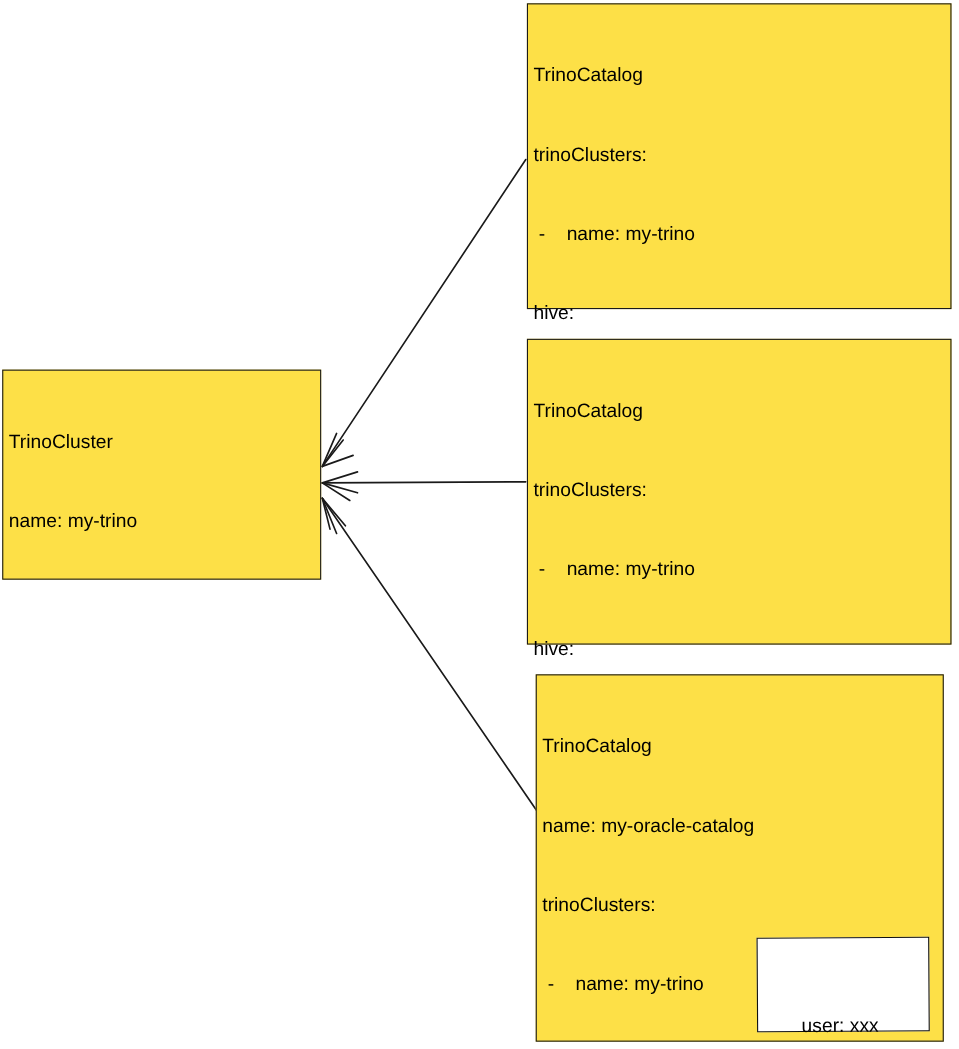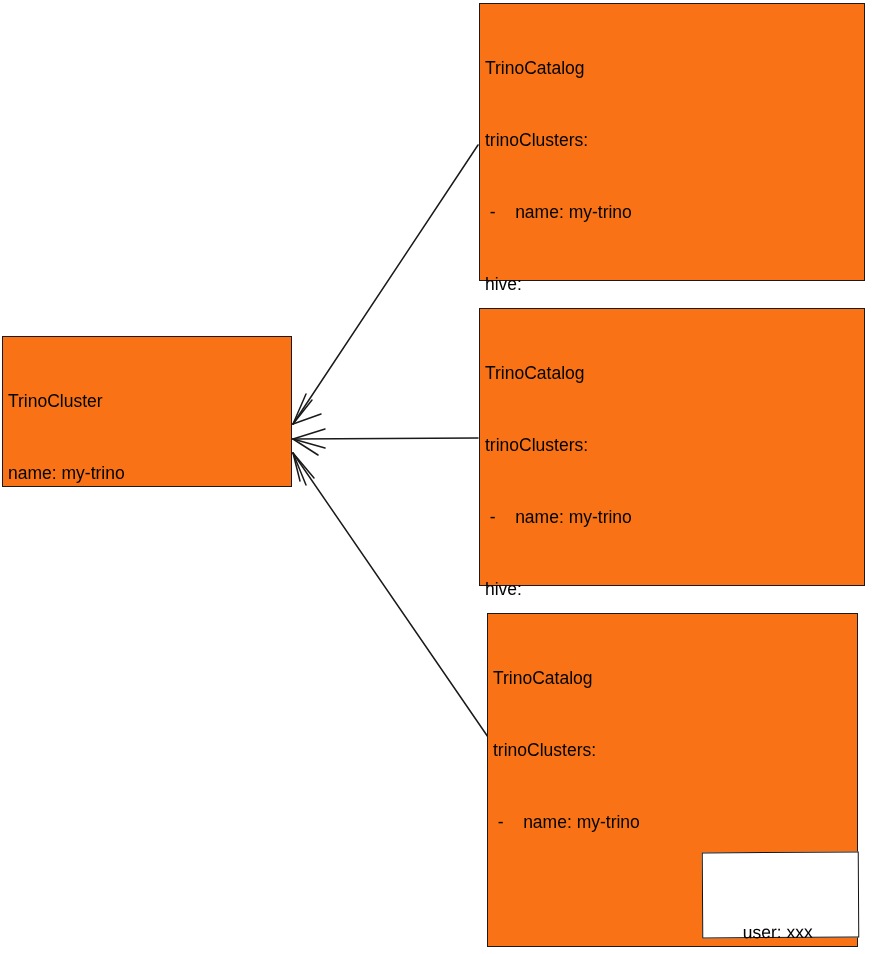--- a/index.html
+++ b/index.html
@@ -24,21 +24,21 @@
   .edge-layer {
     position: absolute;
     left: 0; top: 0;
     width: 872px;
     height: 954px;
     pointer-events: none;
   }
   .node-box {
     position: absolute;
     box-sizing: border-box;
-    background: #f97316;
+    background: #fde047;
     border: 1.6px solid #1a1a1a;
   }
   .node-text {
     position: absolute;
     left: 5px;
     top: 4px;
     right: 2px;
     font-size: 17.5px;
     line-height: 24px;
     white-space: pre;
@@ -47,21 +47,21 @@
   .node-line {
     white-space: pre;
     display: block;
     height: 24px;
   }
   
   #node-trinocluster {
     left: 2px;
     top: 336px;
     width: 290px;
-    height: 151px;
+    height: 191px;
   }
   
   #node-catalog-hive-1 {
     left: 479px;
     top: 3px;
     width: 386px;
     height: 278px;
   }
   
   #node-catalog-hive-2 {
@@ -167,28 +167,29 @@
       <span class="node-line">hive:</span>
       <span class="node-line">   hdfs:</span>
       <span class="node-line">      # TBD</span>
       <span class="node-line">   metastore: # whatever</span>
     </div>
   </div>
 
   <div class="node-box" id="node-catalog-oracle">
     <div class="node-text">
       <span class="node-line">TrinoCatalog</span>
+      <span class="node-line">name: my-oracle-catalog</span>
       <span class="node-line">trinoClusters:</span>
       <span class="node-line"> -    name: my-trino</span>
       
       
       
     </div>
 
-    <div id="node-credentials-secret" style="left:214px; top:238px;">
+    <div id="node-credentials-secret" style="left:200px; top:238px;">
       <div class="cred-text">
         <span class="cred-line">user: xxx</span>
         
       </div>
     </div>
   </div>
 
 </div>
 
 </body></html>

